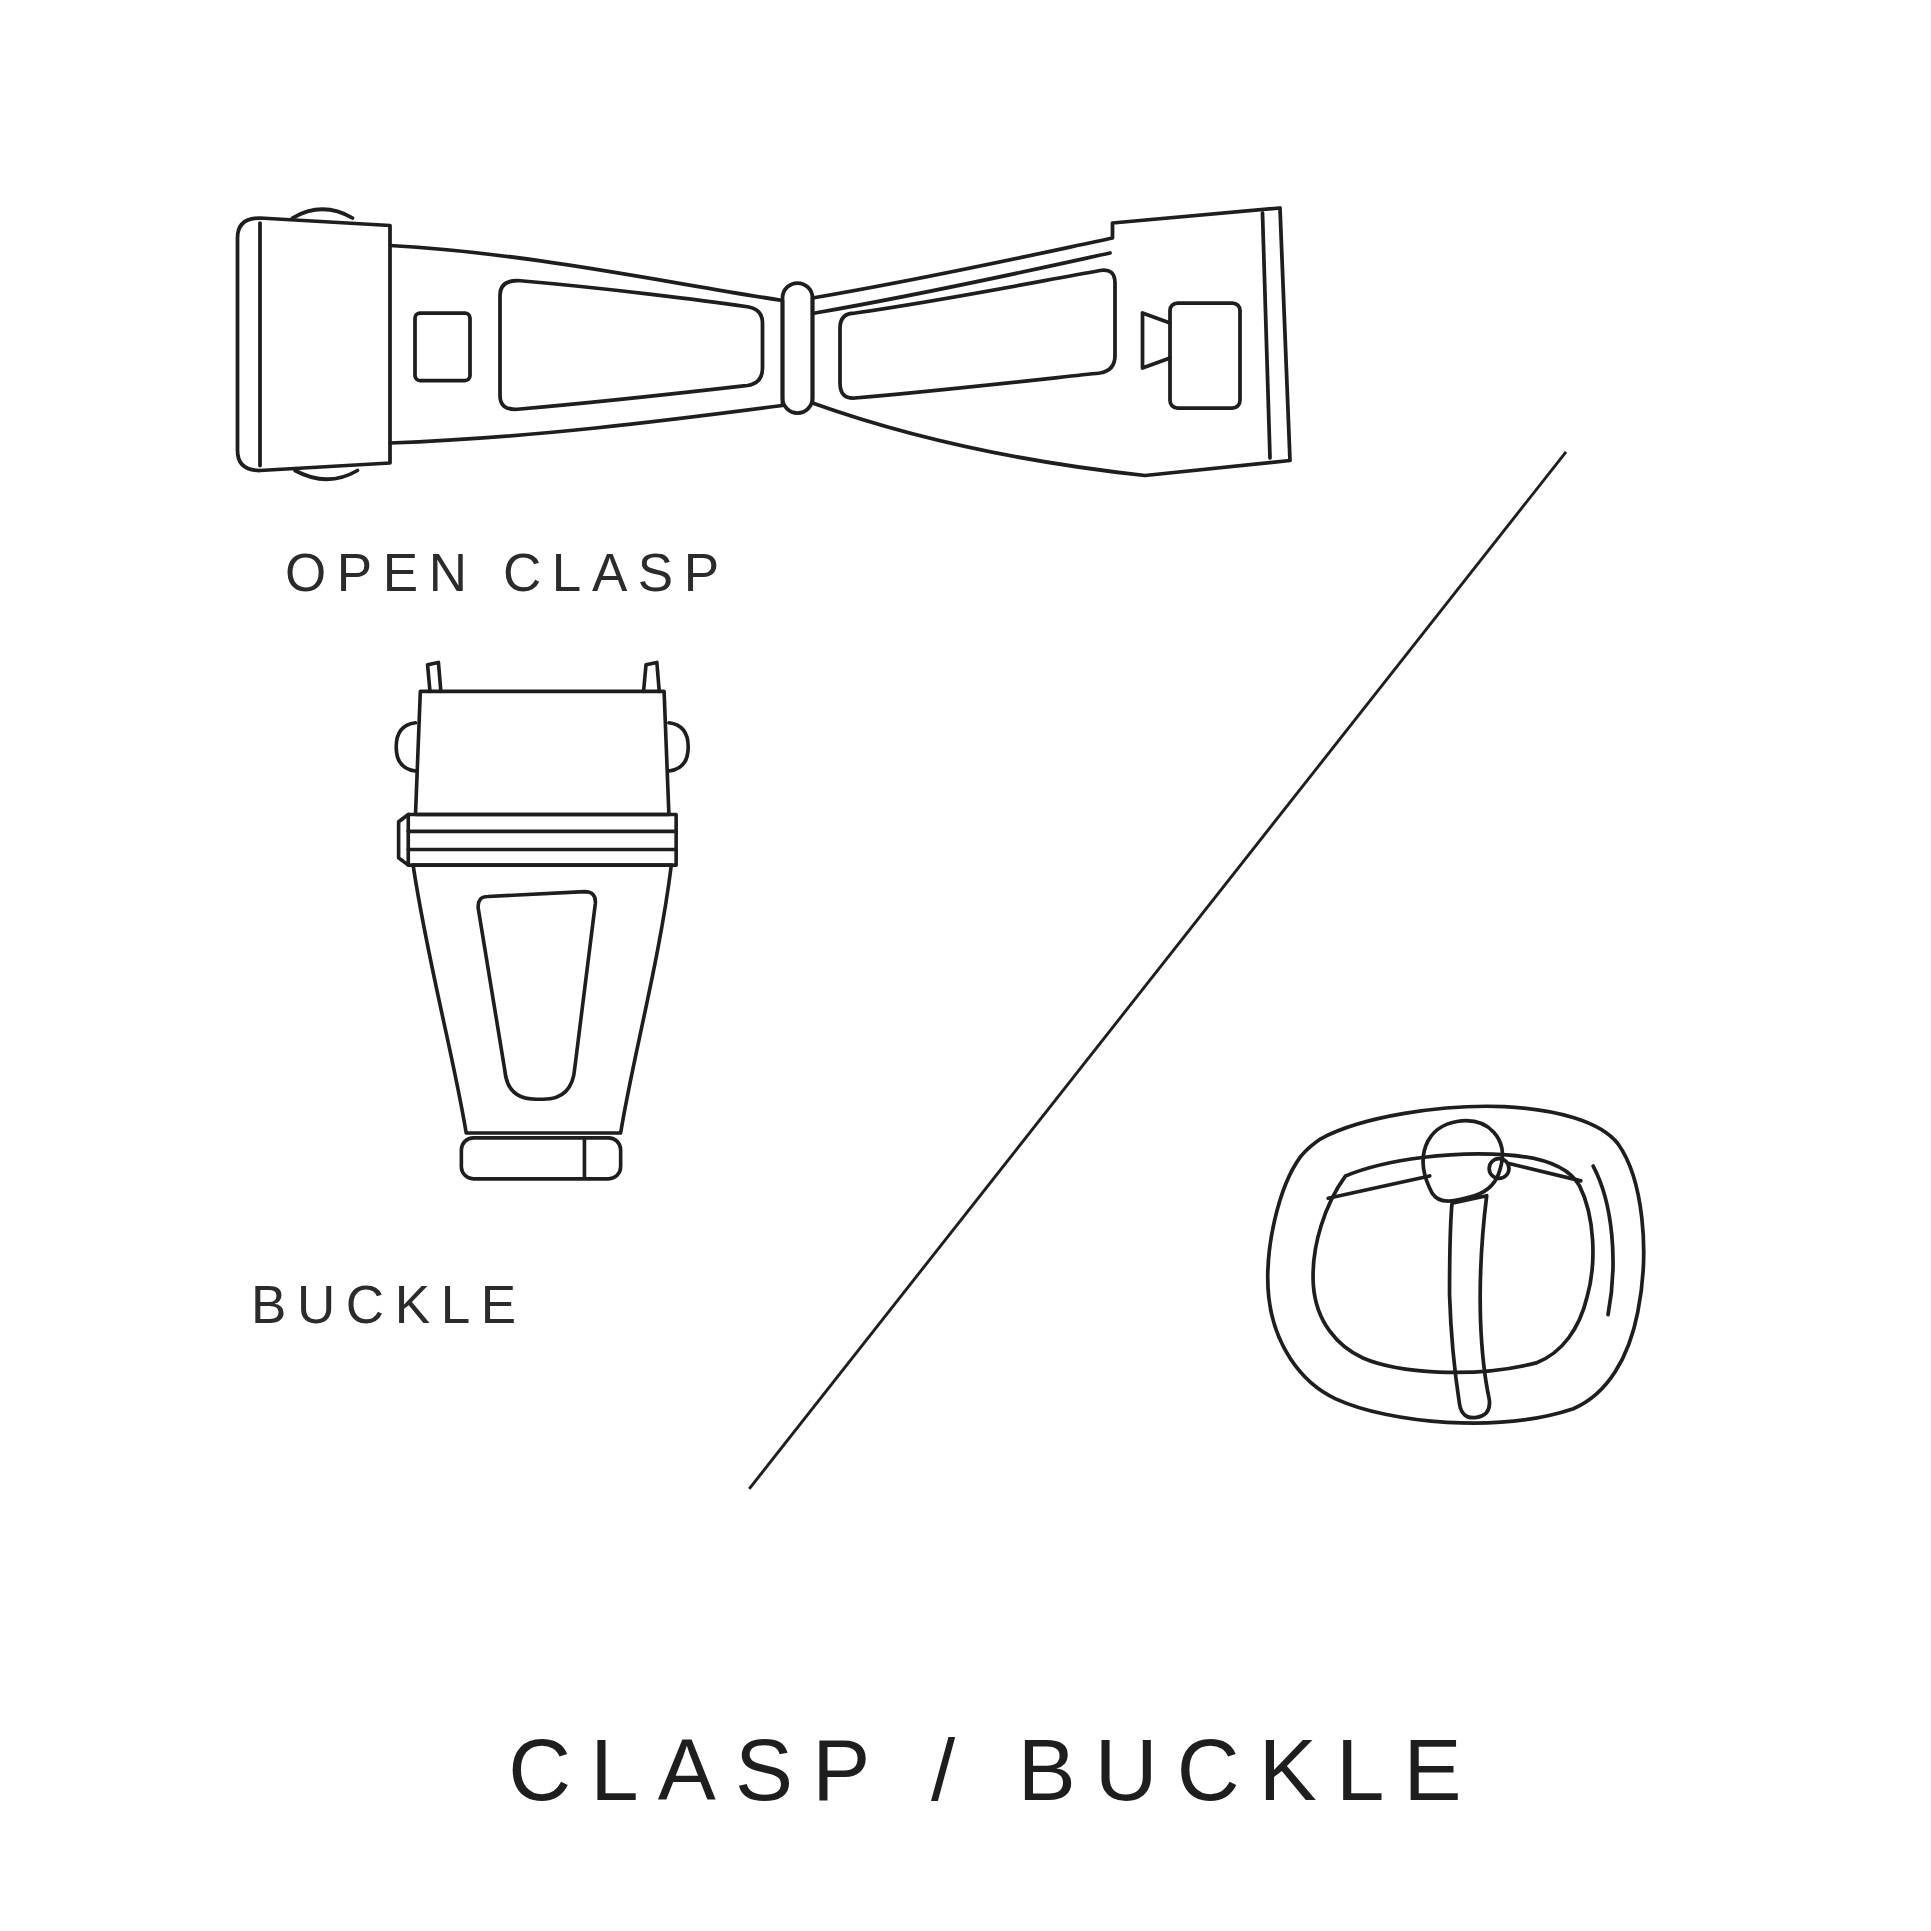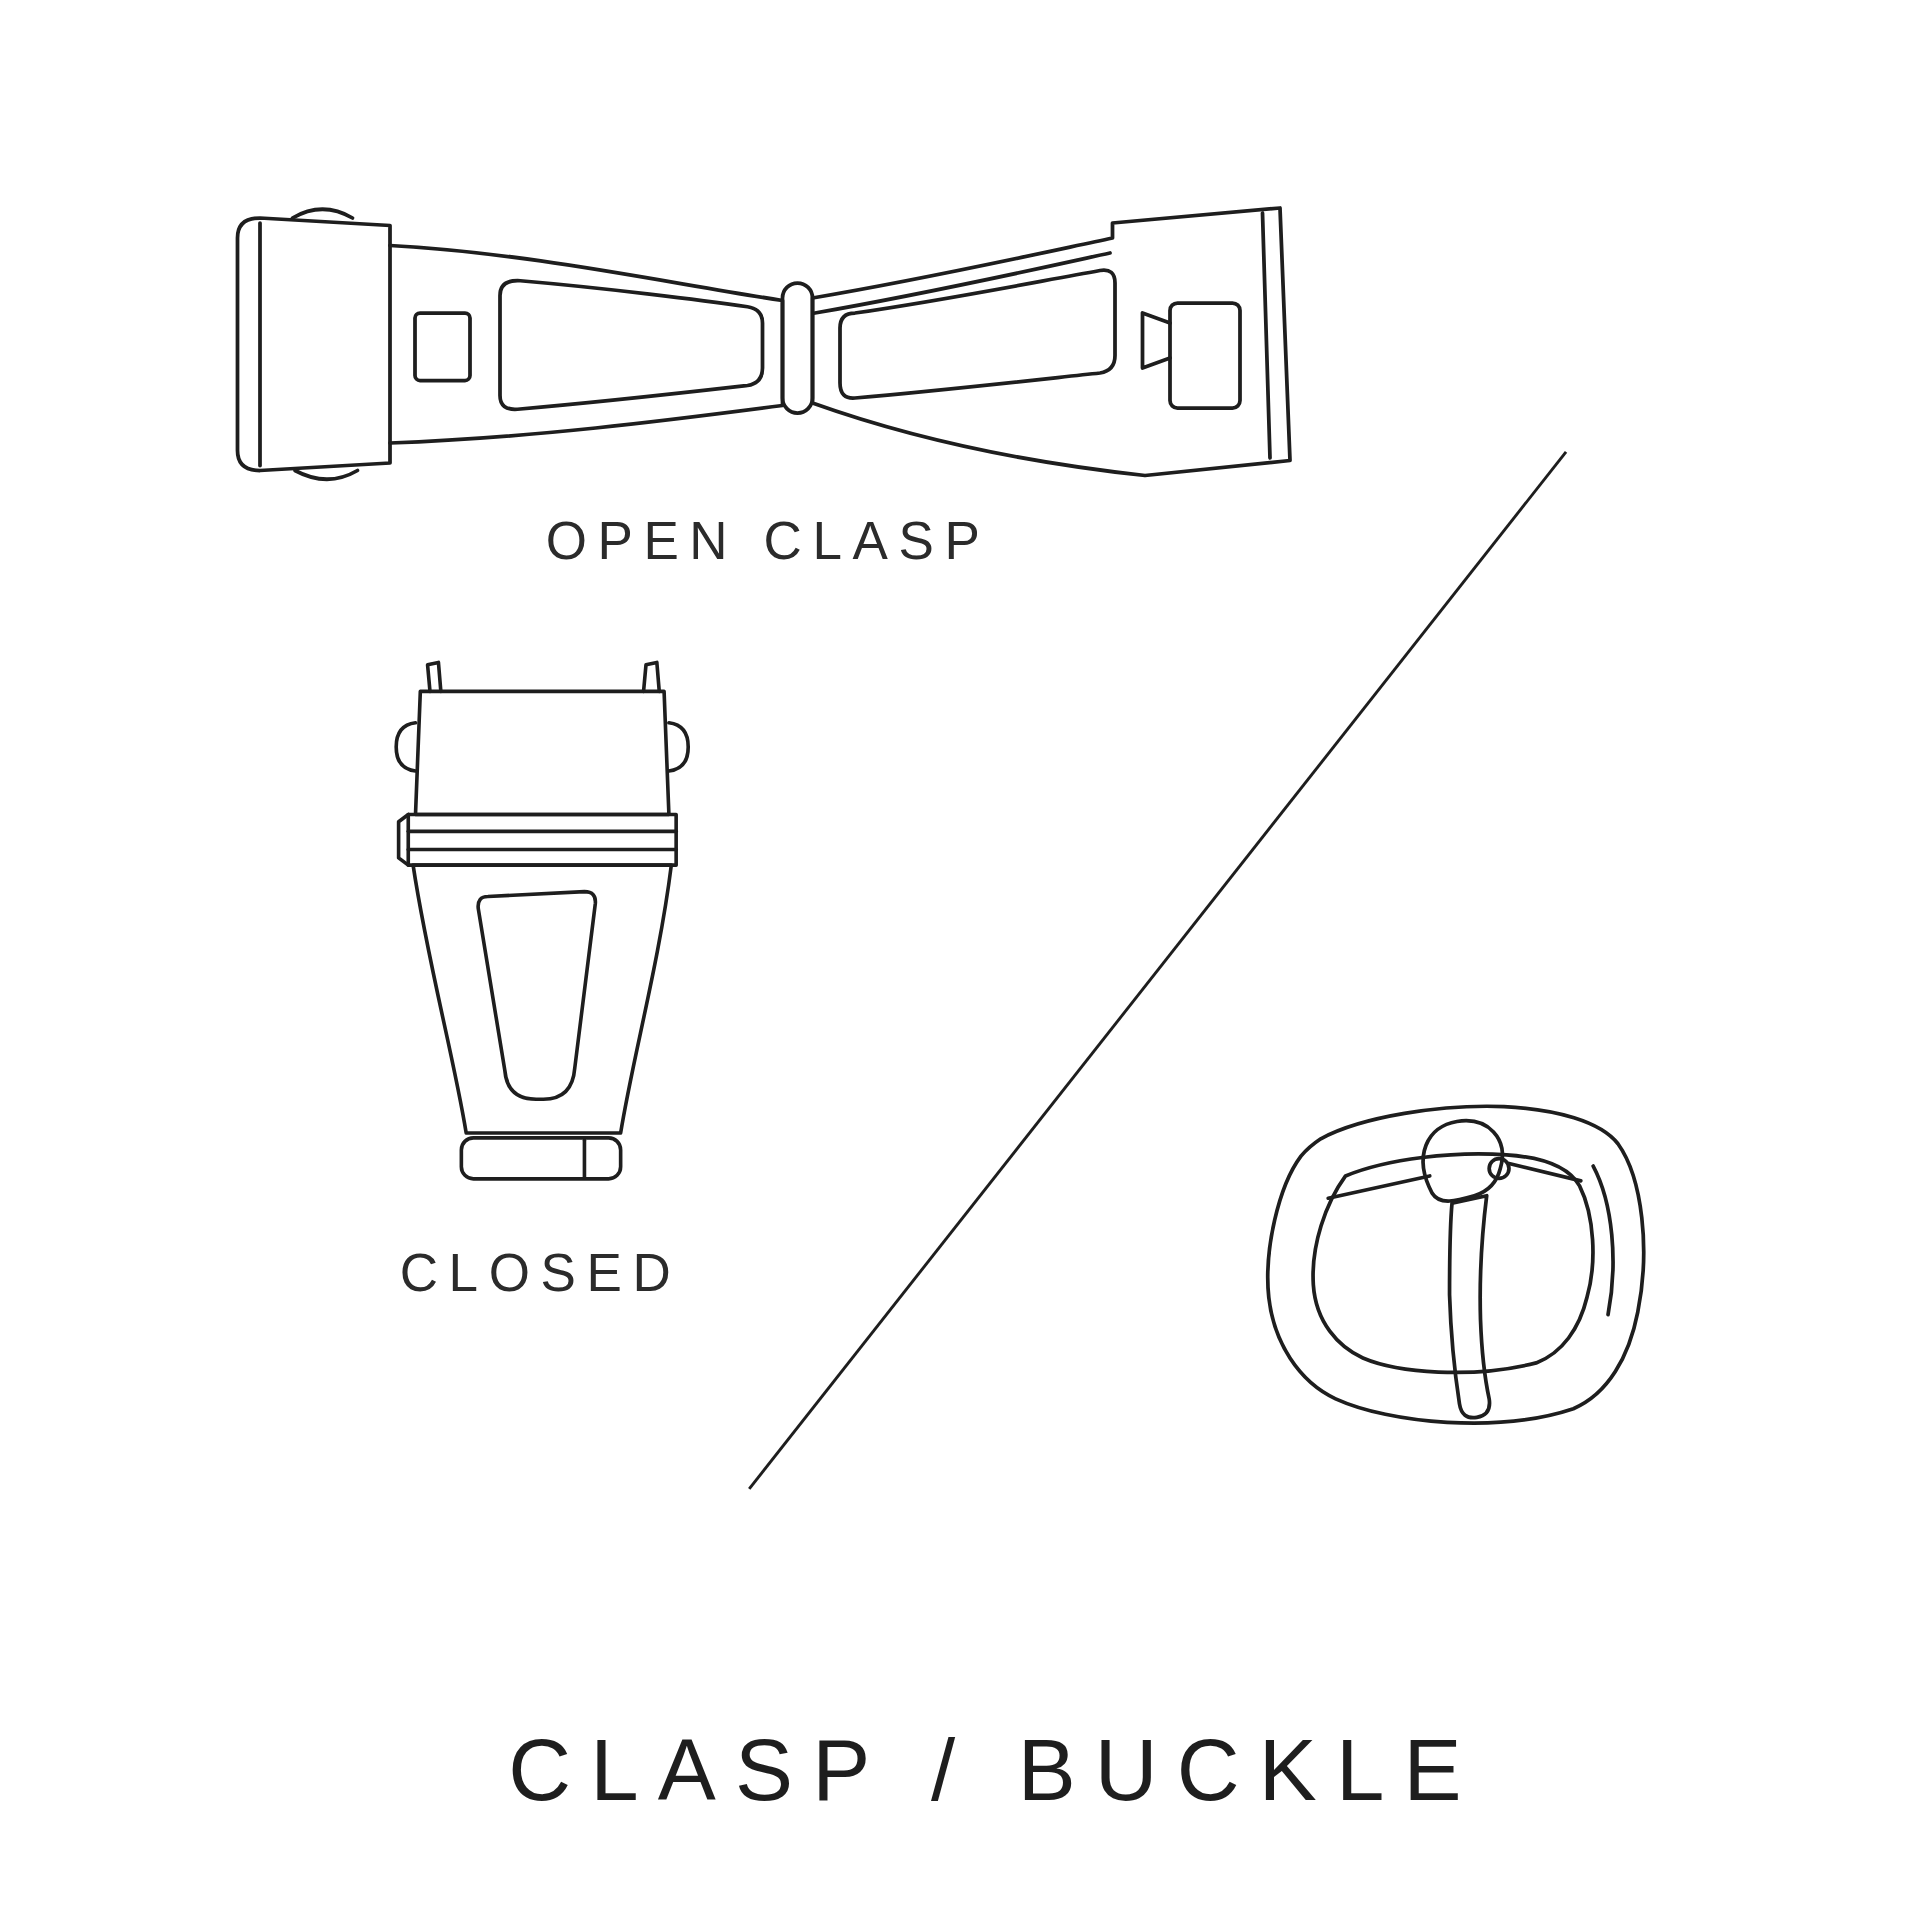--- a/index.html
+++ b/index.html
@@ -29,24 +29,25 @@
   .divider-svg {
     position: absolute;
     left: 0; top: 0;
     width: 1931px; height: 1931px;
   }
   .label {
     position: absolute;
     font-size: 53px;
     font-weight: 400;
     letter-spacing: 0.20em;
-    text-align: center;
+    text-align: left;
     color: #2b2b2b;
     line-height: 1;
     white-space: nowrap;
+    margin-top: 32px;
   }
   .caption-open {
     top: 514px; left: 285px; width: 966px;
   }
   .caption-closed {
     top: 1246px; left: 251px; width: 579px;
   }
   .diagram-title {
     position: absolute;
     top: 1726px; left: 29px; width: 1931px;
@@ -102,21 +103,21 @@
     <path d="M20,142 L242,142"></path>
     <path d="M20,157 L242,157"></path>
 
     <path d="M24,170 L238,170 C 228,250 206,330 196,392 L68,392 C 58,330 36,250 24,170 Z"></path>
     <path d="M86,196 L166,192 Q176,192 175,202 L158,338 Q156,364 132,364 L126,364 Q102,364 100,340 L78,206 Q77,196 86,196 Z"></path>
 
     <rect x="64" y="396" width="132" height="34" rx="10"></rect>
     <path d="M166,398 L166,428"></path>
   </svg>
 
-  <div class="label caption-closed">CLOSED</div>
+  <div class="label caption-closed">BUCKLE</div>
 
   <svg class="divider-svg" viewBox="0 0 2000 2000" xmlns="http://www.w3.org/2000/svg">
     <line x1="1622" y1="468" x2="776" y2="1542" stroke="#1e1e1e" stroke-width="3"></line>
   </svg>
 
   <svg class="art" style="left:1244px; top:1089px; width:421px; height:372px;" viewBox="0 0 340 300" xmlns="http://www.w3.org/2000/svg">
 
     <path d="M62,40 C 95,22 160,12 210,14 C 252,16 288,26 302,44 C 322,72 328,130 318,180 C 311,216 294,246 266,258 C 206,278 118,270 74,250 C 44,236 24,204 20,168 C 16,130 28,78 46,54 C 51,48 56,44 62,40 Z"></path>
 
     <path d="M82,70 C 116,56 170,50 212,53 C 243,55 263,64 271,78 C 283,102 285,140 277,168 C 271,193 257,213 236,221 C 184,234 124,229 96,217 C 76,208 58,188 56,158 C 54,126 66,92 82,70 Z"></path>

